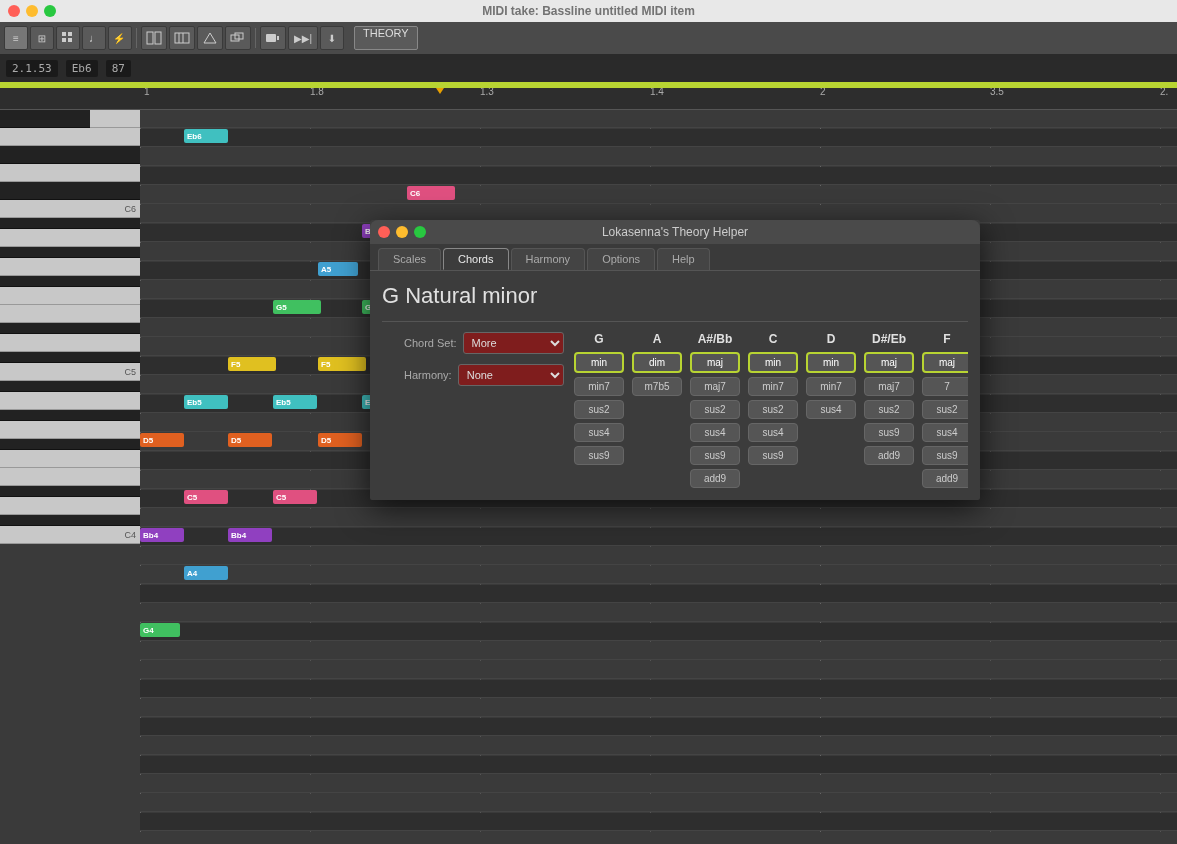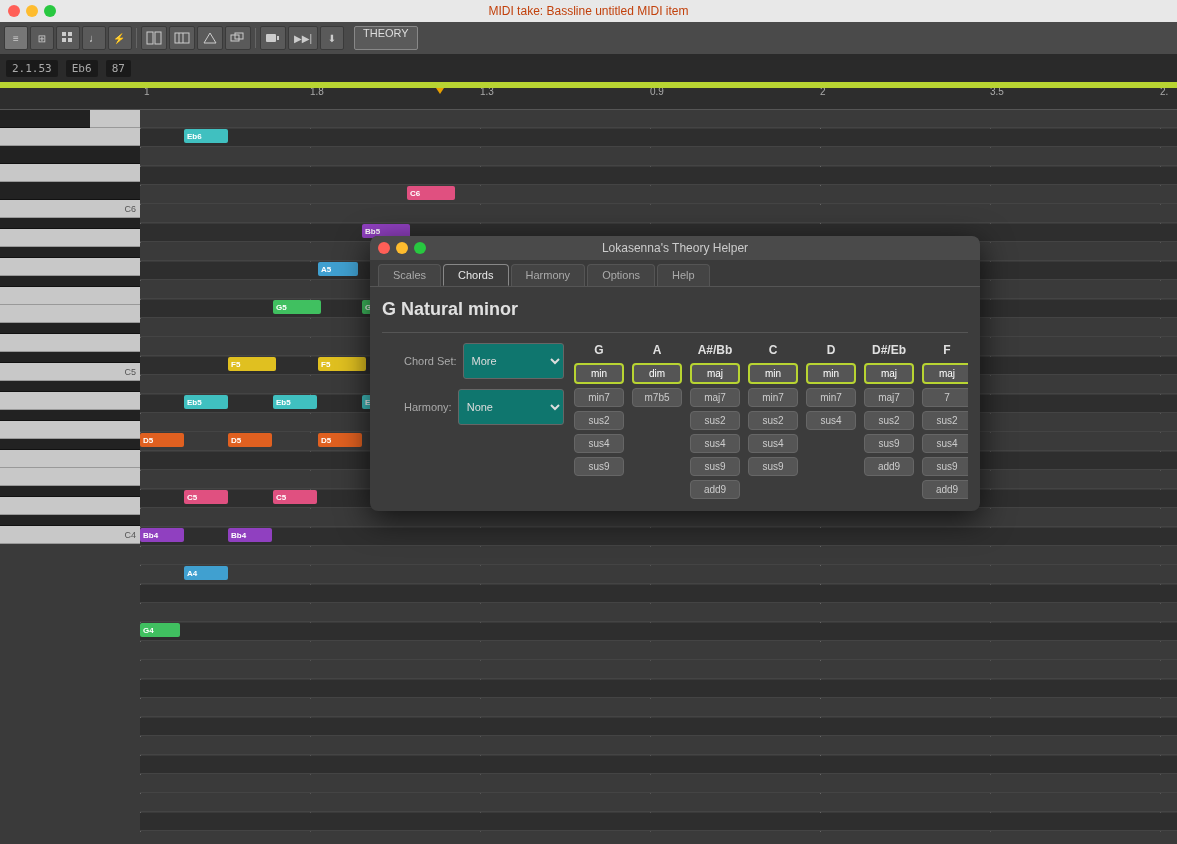--- a/index.html
+++ b/index.html
@@ -30,21 +30,22 @@
     .wc-btn {
       width: 12px; height: 12px;
       border-radius: 50%;
       border: none;
     }
     .wc-close { background: #ff5f57; }
     .wc-min { background: #febc2e; }
     .wc-max { background: #28c840; }
     #title-text {
       font-size: 12px;
-      color: #c2410c;
+      color: #737373;
+      font-weight: bold;
     }
 
     
     #toolbar {
       background: #4a4a4a;
       height: 32px;
       display: flex;
       align-items: center;
       padding: 0 4px;
       gap: 2px;
@@ -172,25 +173,25 @@
       align-items: center;
       padding-left: 3px;
       overflow: hidden;
       white-space: nowrap;
       font-weight: bold;
     }
 
     
     #theory-panel {
       position: absolute;
-      top: 236px;
+      top: 220px;
       left: 370px;
       width: 610px;
       background: #3c3c3c;
-      border-radius: 8px;
+      border-radius: 2px;
       box-shadow: 0 8px 32px rgba(0,0,0,0.7);
       z-index: 100;
       overflow: hidden;
     }
     #theory-title-bar {
       background: #4a4a4a;
       height: 24px;
       display: flex;
       align-items: center;
       justify-content: center;
@@ -235,24 +236,24 @@
       color: #e8e8e8;
       border-color: #888;
       border-bottom: 1px solid #3c3c3c;
     }
 
     
     #theory-content {
       padding: 12px;
     }
     #scale-title {
-      font-size: 18px;
+      font-size: 22px;
       color: #e0e0e0;
       margin-bottom: 12px;
-      font-weight: 700;
+      font-weight: 400;
     }
     #theory-main {
       display: flex;
       gap: 8px;
     }
     #chord-controls {
       width: 160px;
       flex-shrink: 0;
       margin-left: 22px;
     }
@@ -262,27 +263,27 @@
       margin-bottom: 10px;
       gap: 6px;
     }
     .control-label {
       font-size: 11px;
       color: #aaa;
       white-space: nowrap;
     }
     .control-select {
       flex: 1;
-      background: #0f766e;
+      background: #7f1d1d;
       border: 1px solid #666;
       color: #ddd;
       font-size: 11px;
       padding: 2px 4px;
       border-radius: 3px;
-      height: 36px;
+      height: 22px;
       cursor: pointer;
     }
 
     
     #chord-grid {
       flex: 1;
       overflow-x: auto;
     }
     .chord-columns {
       display: flex;
@@ -466,21 +467,21 @@
       </div>
     </div>
   </div>
 
   <div id="grid-area">
 
     <div id="ruler">
       <span class="ruler-mark" style="left:4px;">1</span>
       <span class="ruler-mark" style="left:170px;">1.8</span>
       <span class="ruler-mark" style="left:340px;">1.3</span>
-      <span class="ruler-mark" style="left:510px;">0.9</span>
+      <span class="ruler-mark" style="left:510px;">1.4</span>
       <span class="ruler-mark" style="left:680px;">2</span>
       <span class="ruler-mark" style="left:850px;">3.5</span>
       <span class="ruler-mark" style="left:1020px;">2.</span>
 
       <div class="playhead" style="left:292px;"></div>
     </div>
 
     <div id="grid" style="position:absolute; top:28px; left:0; right:0; bottom:0; overflow:hidden;">
 
       <div style="position:absolute; top:0; bottom:0; left:0; width:1px; background:#666;"></div>

